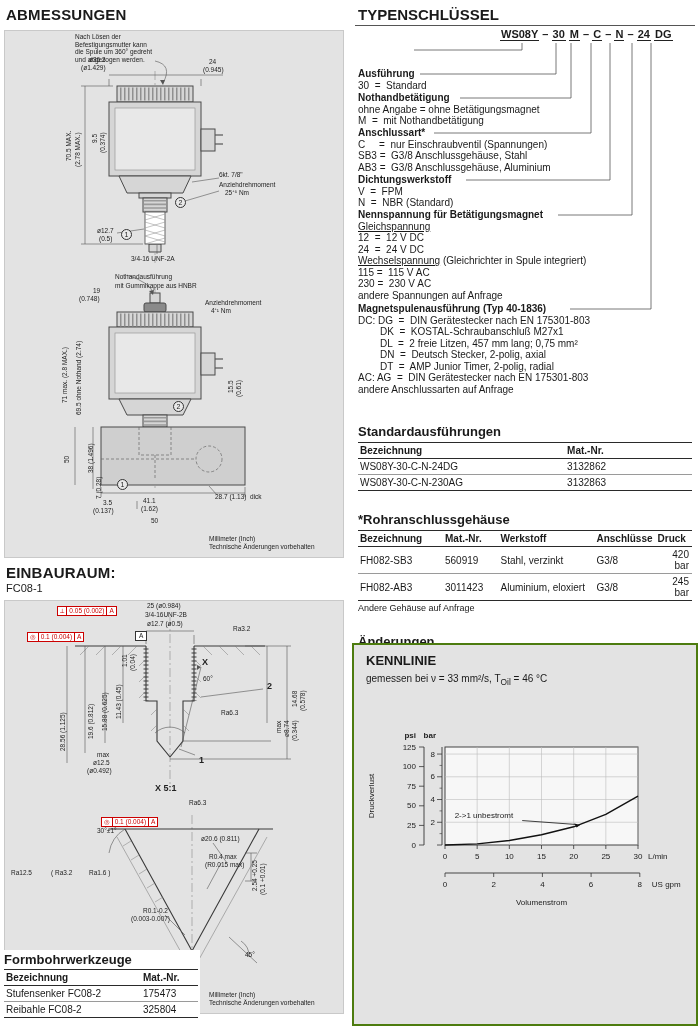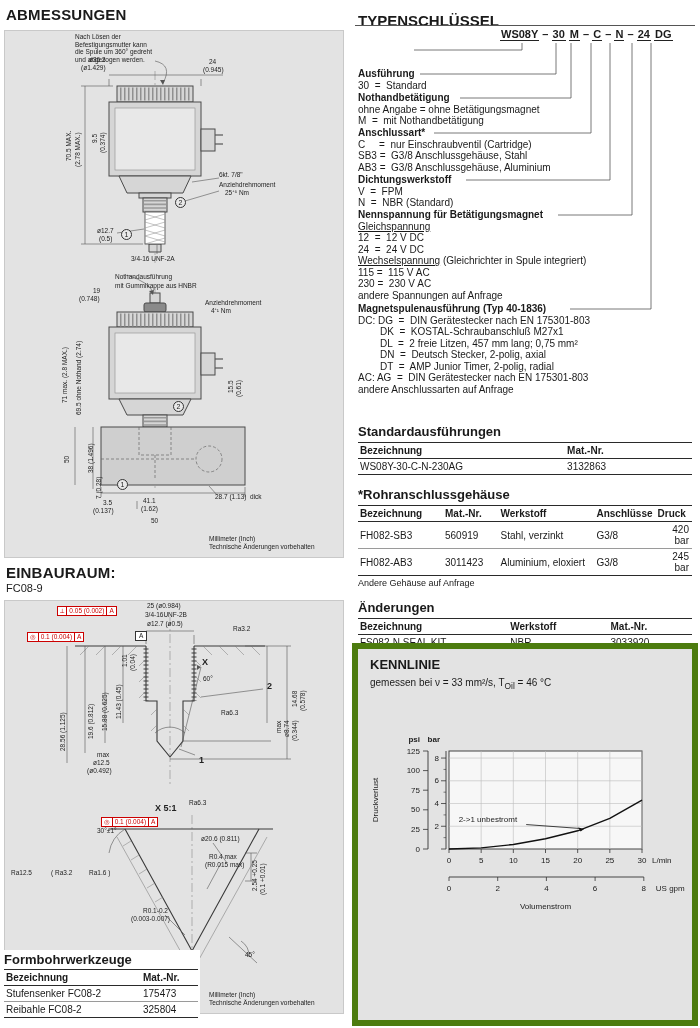--- a/index.html
+++ b/index.html
@@ -31,43 +31,43 @@
   .thr2{stroke:#8f8f8f;stroke-width:5;stroke-dasharray:2 2}
   .pins{stroke:#555;stroke-width:1.2}
   .dl{stroke:#555;stroke-width:.6;fill:none}
   .dash{stroke:#666;stroke-width:.7;fill:none;stroke-dasharray:3 2}
   .hatch{stroke:#7a7a7a;stroke-width:.5;fill:none}
   .ln{stroke:#3a3a3a;stroke-width:1.1;fill:none}
   .ln2{stroke:#9a9a9a;stroke-width:.8;fill:none}
   .scrn{fill:#fff;stroke:#444;stroke-width:.8}
   .scrh{stroke:#888;stroke-width:.5}
   
-  .ts-title{position:absolute;left:358px;top:12px;font-size:15px;font-weight:bold}
+  .ts-title{position:absolute;left:358px;top:6px;font-size:15px;font-weight:bold}
   .ts-divider{position:absolute;left:355px;top:25px;width:340px;border-top:1px solid #555}
   .ts-code{position:absolute;left:500px;top:28px;font-weight:bold;font-size:11px;white-space:nowrap}
   .ts-code .seg{border-bottom:1.5px solid #222;padding:0 1px}
   .conn{stroke:#555;stroke-width:.8;fill:none}
   .sec{position:absolute;left:358px;width:336px;font-size:10px;line-height:11.5px}
   .sec .sh{font-weight:bold}
   .sec .sl{white-space:pre-wrap}
   .sec .ind{padding-left:22px}
   .ul{text-decoration:underline}
   .rtables{position:absolute;left:358px;top:424px;width:334px}
   .theading{font-weight:bold;font-size:13px;margin:0 0 3px}
-  .mt{margin-top:12px}
+  .mt{margin-top:21px}
   .dtable{border-collapse:collapse;width:100%;font-size:10px}
   .dtable th{font-weight:bold;text-align:left;border-top:1.4px solid #2a2a2a;border-bottom:1px solid #2a2a2a;padding:2px 3px 2px 2px}
   .dtable td{padding:2px 3px 2px 2px;border-bottom:.7px solid #9a9a9a}
   .dtable tr:last-child td{border-bottom:1.2px solid #2a2a2a}
   .col-r{text-align:right}
   .tnote{font-size:9px;margin-top:2px}
   .formtab{position:absolute;left:2px;top:950px;width:198px;background:#fff;padding:2px 2px 0 2px}
   .formtab .theading{margin-bottom:2px}
   
-  .kbox{position:absolute;left:352px;top:643px;width:346px;height:383px;background:#e3e3e3;border:6px solid #4d7c0f}
+  .kbox{position:absolute;left:352px;top:643px;width:346px;height:383px;background:#e3e3e3;border:2px solid #4d7c0f}
   .ktitle{position:absolute;left:12px;top:8px;font-size:13px;font-weight:bold}
   .ksub{position:absolute;left:12px;top:28px;font-size:10px}
   .chartsvg{position:absolute}
   .chartsvg text{font-family:"Liberation Sans",sans-serif;font-size:8px;fill:#222}
   .chartsvg text.bold{font-weight:bold}
 </style>
 </head>
 <body>
 
 <div class="page">
@@ -157,21 +157,21 @@
       <span class="dim circ" style="left: 112px; top: 448px;">1</span>
       <span class="dim" style="left: 98px; top: 468px;">3.5</span>
       <span class="dim" style="left: 88px; top: 476px;">(0.137)</span>
       <span class="dim" style="left: 138px; top: 466px;">41.1</span>
       <span class="dim" style="left: 136px; top: 474px;">(1.62)</span>
       <span class="dim" style="left: 146px; top: 486px;">50</span>
       <span class="dim" style="left: 210px; top: 462px;">28.7 (1.13)  dick</span>
     </div>
 
   <div class="h1" style="left:6px;top:564px">EINBAURAUM:</div>
-  <div class="sub" style="left:6px;top:582px">FC08-9</div>
+  <div class="sub" style="left:6px;top:582px">FC08-1</div>
 
   <div class="gbox" style="left:4px;top:600px;width:340px;height:414px">
     <svg width="338" height="412" viewBox="0 0 338 412">
       <line class="cl" x1="165" y1="16" x2="165" y2="184"></line>
       <path class="ln" d="M70 45 H141 M189 45 H260"></path>
       <path class="hatch" d="M84 45 l-9 9 M100 45 l-9 9 M116 45 l-9 9 M132 45 l-9 9 M246 45 l9 9 M230 45 l9 9 M214 45 l9 9 M198 45 l9 9"></path>
       <line class="thr2" x1="141" y1="47" x2="141" y2="100"></line>
       <line class="thr2" x1="189" y1="47" x2="189" y2="100"></line>
       <path class="ln" d="M141 45 V100 H152 V140 L165 156 M189 45 V100 H178 V140 L165 156"></path>
       <path class="hatch" d="M141 58 l-7 7 M141 74 l-7 7 M141 90 l-7 7 M189 58 l7 7 M189 74 l7 7 M189 90 l7 7 M152 108 l-6 6 M152 124 l-6 6 M178 108 l6 6 M178 124 l6 6"></path>
@@ -220,21 +220,21 @@
       <span class="dim rot" style="left: 286px; top: 106px;">14.68</span>
       <span class="dim rot" style="left: 294px; top: 110px;">(0.578)</span>
       <span class="dim rot" style="left: 270px; top: 132px;">max</span>
       <span class="dim rot" style="left: 278px; top: 136px;">ø8.74</span>
       <span class="dim rot" style="left: 286px; top: 140px;">(0.344)</span>
       <span class="dim" style="left: 216px; top: 108px;">Ra6.3</span>
       <span class="dim b" style="left: 194px; top: 156px;">1</span>
       <span class="dim" style="left: 92px; top: 150px;">max</span>
       <span class="dim" style="left: 88px; top: 158px;">ø12.5</span>
       <span class="dim" style="left: 82px; top: 166px;">(ø0.492)</span>
-      <span class="dim b" style="left: 150px; top: 204px;">X 5:1</span>
+      <span class="dim b" style="left: 150px; top: 184px;">X 5:1</span>
       <span class="dim" style="left: 184px; top: 198px;">Ra6.3</span>
       <span class="dim" style="left: 92px; top: 226px;">30°±1°</span>
       <span class="dim" style="left: 196px; top: 234px;">ø20.6 (0.811)</span>
       <span class="dim" style="left: 204px; top: 252px;">R0.4 max</span>
       <span class="dim" style="left: 200px; top: 260px;">(R0.015 max)</span>
       <span class="dim rot" style="left: 246px; top: 290px;">2.54 +0.25</span>
       <span class="dim rot" style="left: 254px; top: 294px;">(0.1 +0.01)</span>
       <span class="dim" style="left: 138px; top: 306px;">R0.1-0.2</span>
       <span class="dim" style="left: 126px; top: 314px;">(0.003-0.007)</span>
       <span class="dim" style="left: 240px; top: 350px;">45°</span>
@@ -288,21 +288,21 @@
     <div class="sh">Ausführung</div>
     <div class="sl">30  =  Standard</div>
   </div>
   <div class="sec" style="top:92px">
     <div class="sh">Nothandbetätigung</div>
     <div class="sl">ohne Angabe = ohne Betätigungsmagnet</div>
     <div class="sl">M  =  mit Nothandbetätigung</div>
   </div>
   <div class="sec" style="top:127px">
     <div class="sh">Anschlussart*</div>
-    <div class="sl">C     =  nur Einschraubventil (Cartridge)</div>
+    <div class="sl">C     =  nur Einschraubventil (Spannungen)</div>
     <div class="sl">SB3 =  G3/8 Anschlussgehäuse, Stahl</div>
     <div class="sl">AB3 =  G3/8 Anschlussgehäuse, Aluminium</div>
   </div>
   <div class="sec" style="top:174px">
     <div class="sh">Dichtungswerkstoff</div>
     <div class="sl">V  =  FPM</div>
     <div class="sl">N  =  NBR (Standard)</div>
   </div>
   <div class="sec" style="top:209px">
     <div class="sh">Nennspannung für Betätigungsmagnet</div>
@@ -330,20 +330,24 @@
     <table class="dtable">
       <colgroup>
           <col style="width:62%">
           <col style="width:38%">
         </colgroup>
       <tbody>
           <tr>
         <th>Bezeichnung</th>
         <th>Mat.-Nr.</th>
       </tr>
+      <tr>
+            <td>WS08Y-30-C-N-24DG</td>
+            <td>3132862</td>
+          </tr>
       <tr>
             <td>WS08Y-30-C-N-230AG</td>
             <td>3132863</td>
           </tr>
     </tbody>
       </table>
 
     <div class="theading mt">*Rohranschlussgehäuse</div>
     <table class="dtable">
       <colgroup>

